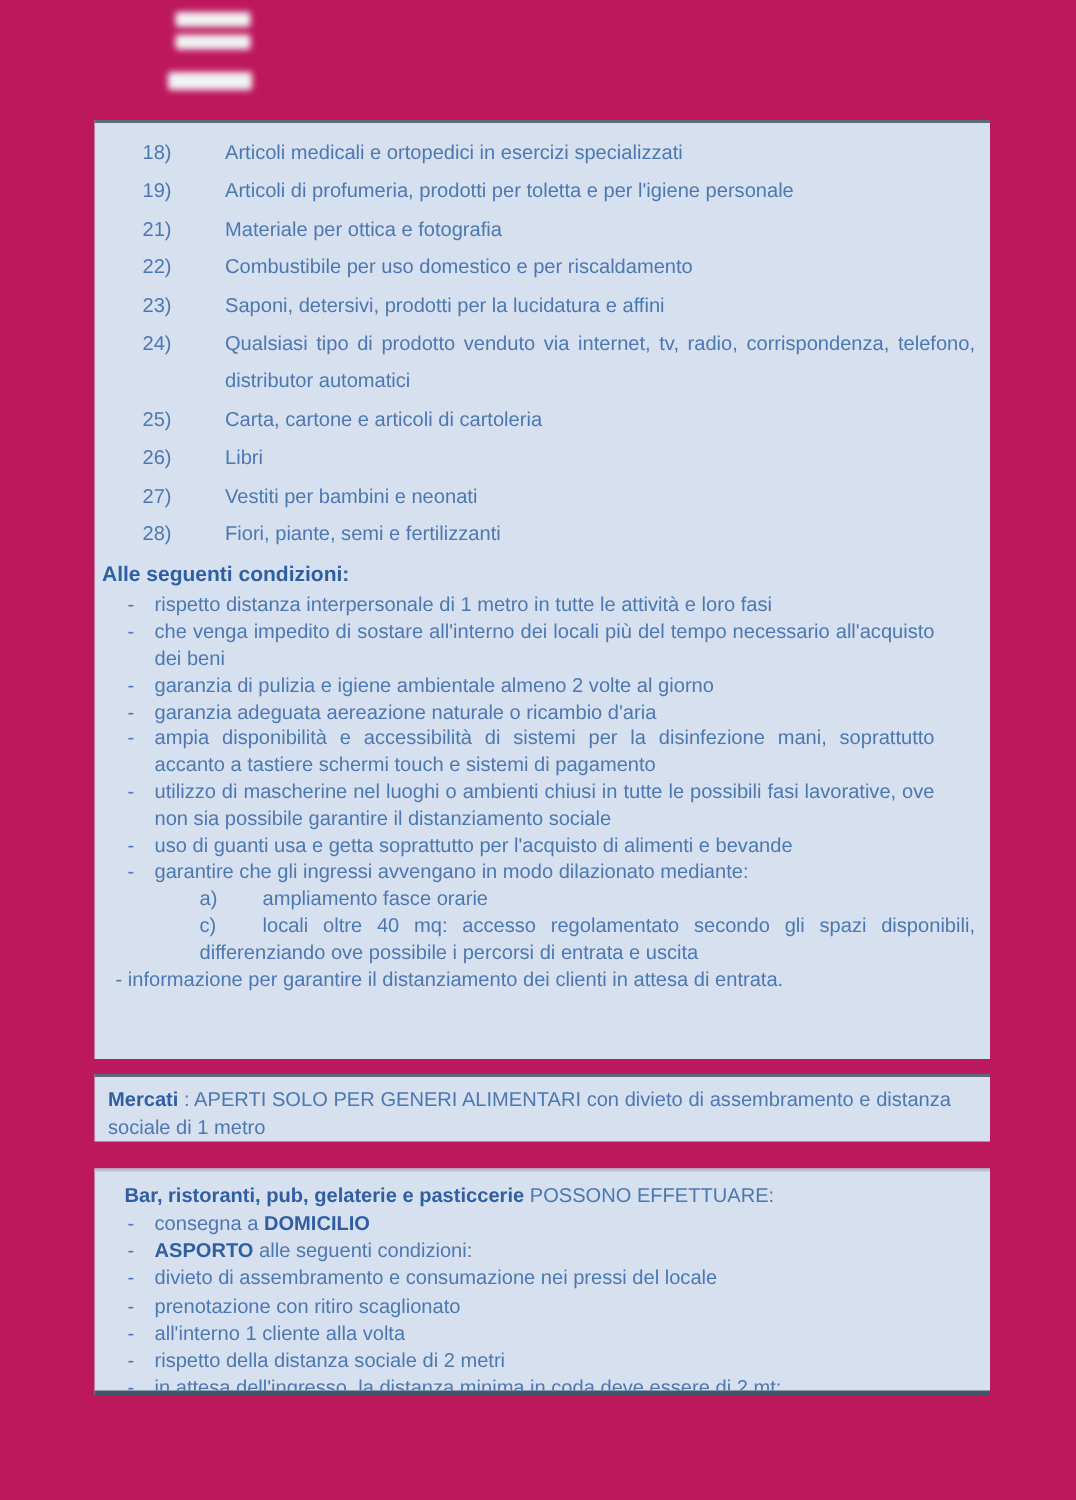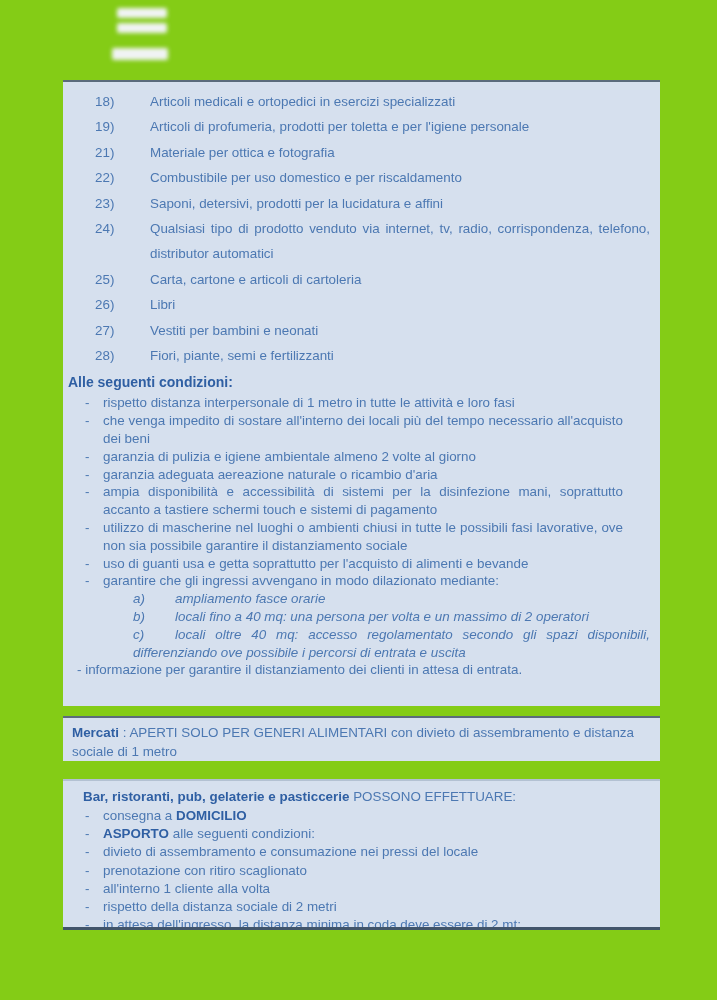--- a/index.html
+++ b/index.html
@@ -1,17 +1,17 @@
 <!DOCTYPE html>
 <html><head>
 <meta charset="utf-8">
 <style>
   html,body{margin:0;padding:0;}
   .page{
-    position:relative;width:717px;height:1000px;background:#84cc16;
+    position:relative;width:717px;height:1000px;background:#be185d;
     font-family:"Liberation Sans","DejaVu Sans",sans-serif;overflow:hidden;
   }
   .scanwrap{position:absolute;inset:0;filter:blur(0.35px);}
   .ghost{position:absolute;background:#f0f3f4;filter:blur(2px);border-radius:2px;}
   .ghost1{left:117px;top:8px;width:50px;height:10px;}
   .ghost2{left:117px;top:23px;width:50px;height:10px;}
   .ghost3{left:112px;top:48px;width:56px;height:12px;}
 
   .panel{
     position:absolute;left:63px;width:597px;background:#d6e0ee;
@@ -26,21 +26,21 @@
   .nnum{width:55px;flex:0 0 55px;}
   .ntext{width:500px;text-align:justify;}
 
   .cond-heading{font-weight:bold;color:#2f5fa3;font-size:14px;line-height:18px;margin:5px 0 3px 0;padding-left:5px;}
 
   
   .drow{display:flex;padding-left:22px;line-height:17.8px;}
   .dash{width:18px;flex:0 0 18px;}
   .dtext{width:520px;text-align:justify;}
 
-  .srow{padding-left:70px;padding-right:10px;line-height:17.8px;text-align:justify;font-style:italic;}
+  .srow{padding-left:70px;padding-right:10px;line-height:17.8px;text-align:justify;}
   .slabel{display:inline-block;width:42px;}
   .closing{padding-left:14px;line-height:17.8px;}
 
   
   .mercati-text{text-align:justify;}
   b.dk{color:#2f5fa3;}
   .bar-title{padding-left:20px;line-height:17px;margin-bottom:2px;}
   .brow{display:flex;padding-left:22px;line-height:18.2px;}
   .bdash{width:18px;flex:0 0 18px;}
   .btext{width:530px;}
@@ -127,21 +127,20 @@
       <div class="drow">
           <span class="dash">-</span>
           <span class="dtext">uso di guanti usa e getta soprattutto per l'acquisto di alimenti e bevande</span>
         </div>
       <div class="drow">
           <span class="dash">-</span>
           <span class="dtext">garantire che gli ingressi avvengano in modo dilazionato mediante:</span>
         </div>
 
       <div class="srow"><span class="slabel">a)</span><span>ampliamento fasce orarie</span></div>
-      <div class="srow"><span class="slabel">b)</span><span>locali fino a 40 mq: una persona per volta e un massimo di 2 operatori</span></div>
       <div class="srow"><span class="slabel">c)</span><span>locali oltre 40 mq: accesso regolamentato secondo gli spazi disponibili, differenziando ove possibile i percorsi di entrata e uscita</span></div>
 
       <div class="closing">- informazione per garantire il distanziamento dei clienti in attesa di entrata.</div>
     </div>
 
     <div class="panel panel-mercati">
       <div class="mercati-text"><b class="dk">Mercati</b><span> : APERTI SOLO PER GENERI ALIMENTARI con divieto di assembramento e distanza sociale di 1 metro</span></div>
     </div>
 
     <div class="panel panel-bar">

